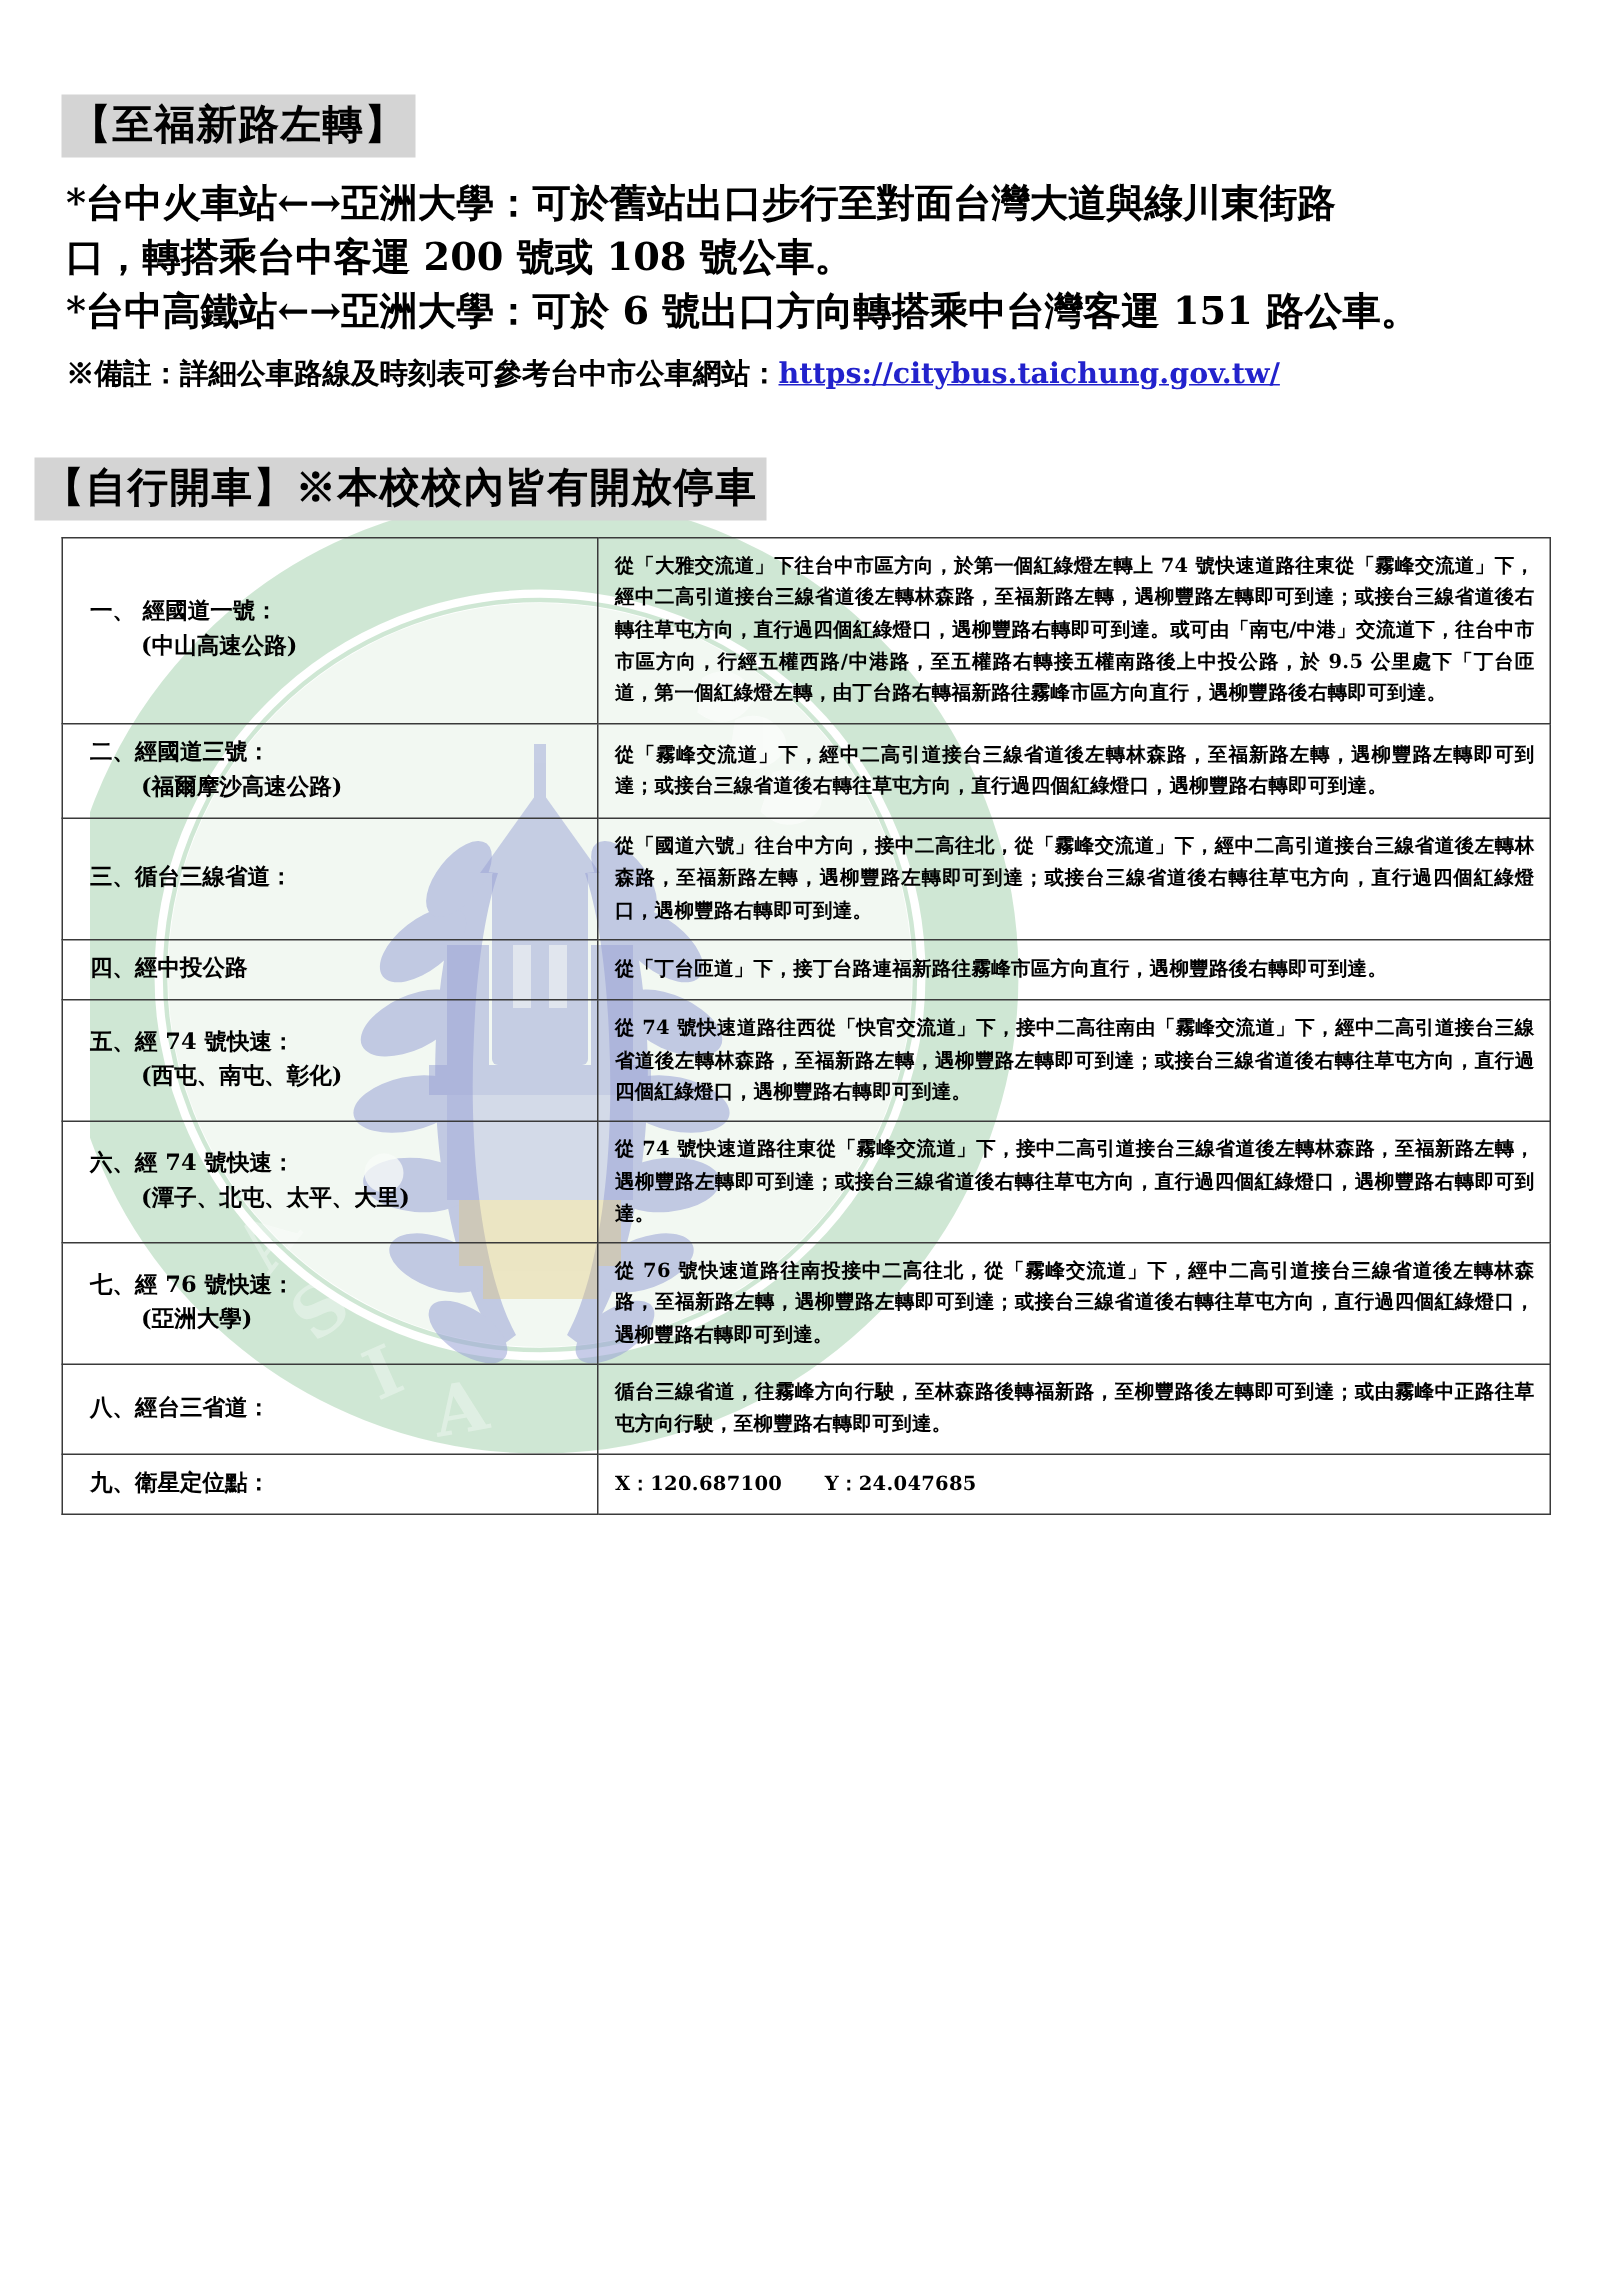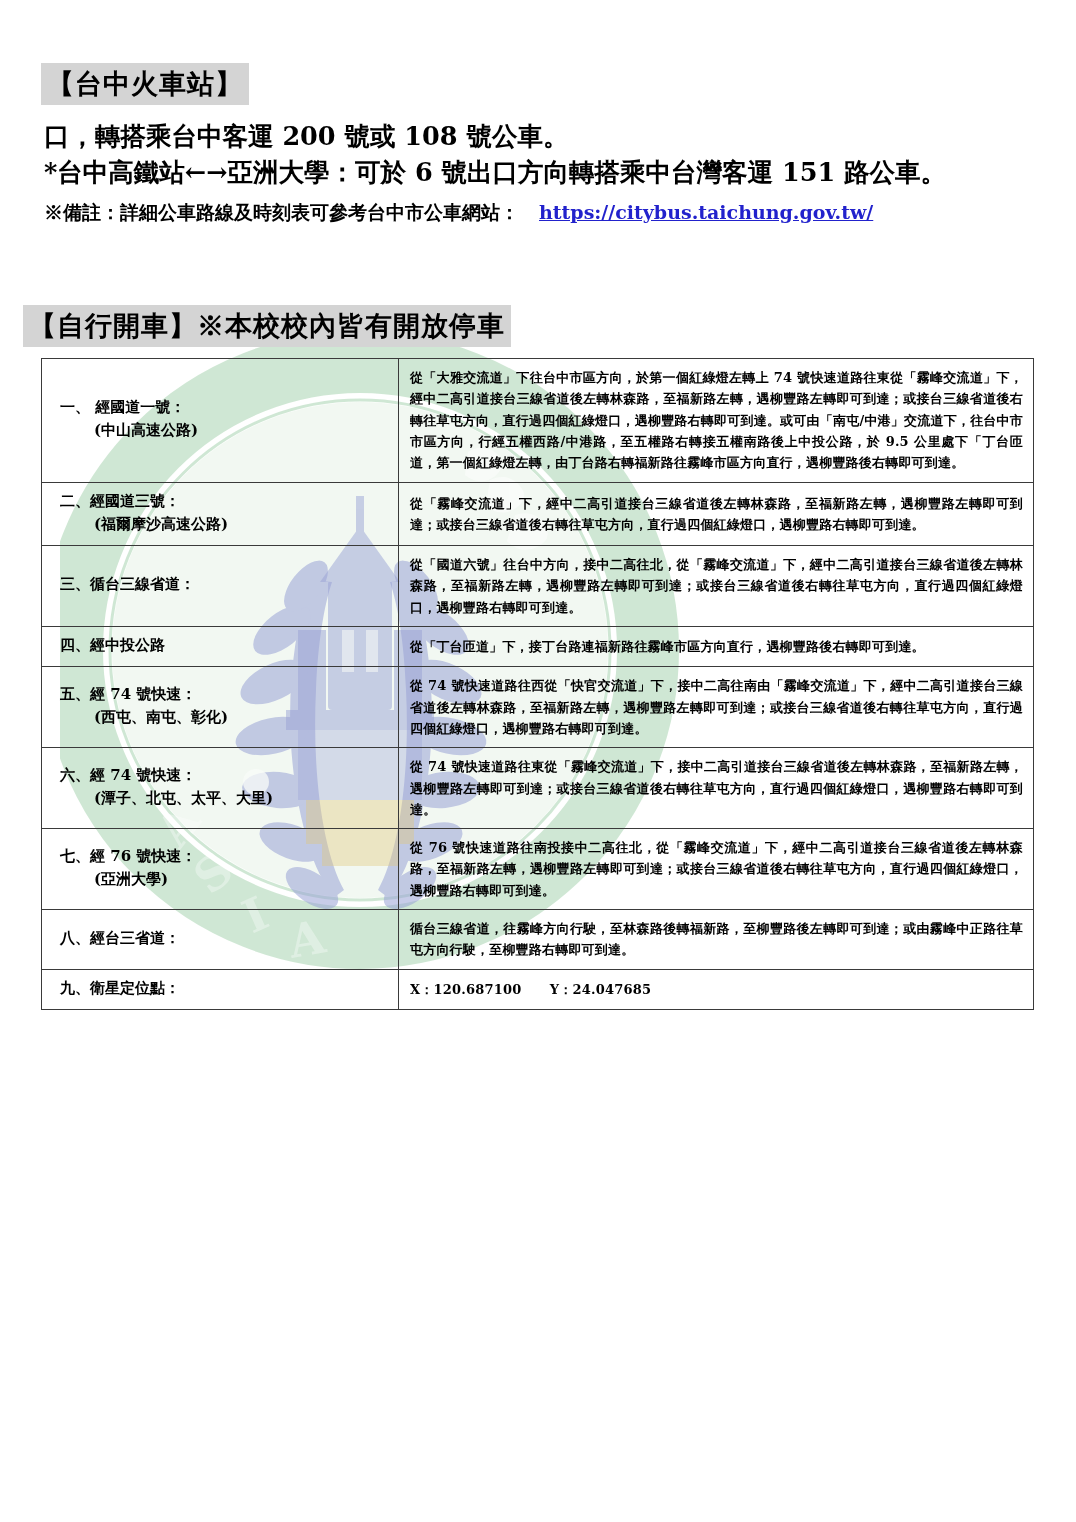--- a/index.html
+++ b/index.html
@@ -67,21 +67,20 @@
   .t-note {
     font-size: 19px;
     font-weight: bold;
     line-height: 1.5;
     margin-top: 8px;
     white-space: nowrap;
   }
   .t-note a, .t-link {
     color: #2222cc;
     text-decoration: underline;
-    margin-left: 20px;
   }
 
   
   #route-table {
     position: absolute;
     left: 41px;
     top: 358px;
     width: 993px;
     border-collapse: collapse;
     table-layout: fixed;
@@ -186,24 +185,25 @@
       <text transform="translate(150 566) rotate(-38)">S</text>
       <text transform="translate(192 604) rotate(-24)">I</text>
       <text transform="translate(232 628) rotate(-10)">A</text>
     </g>
   </svg>
 </div>
 
 <div id="page">
 
   <div id="head1-wrap">
-    <span class="sec-head">【台中火車站】</span>
+    <span class="sec-head">【至福新路左轉】</span>
   </div>
 
   <div class="transit-block">
+    <div class="t-line">*台中火車站←→亞洲大學：可於舊站出口步行至對面台灣大道與綠川東街路</div>
     <div class="t-line indented">口，轉搭乘台中客運 200 號或 108 號公車。</div>
     <div class="t-line">*台中高鐵站←→亞洲大學：可於 6 號出口方向轉搭乘中台灣客運 151 路公車。</div>
     <div class="t-note">
       <span>※備註：詳細公車路線及時刻表可參考台中市公車網站：</span><a class="t-link" href="#">https://citybus.taichung.gov.tw/</a>
     </div>
   </div>
 
   <div id="head2-wrap">
     <span class="sec-head">【自行開車】※本校校內皆有開放停車</span>
   </div>

